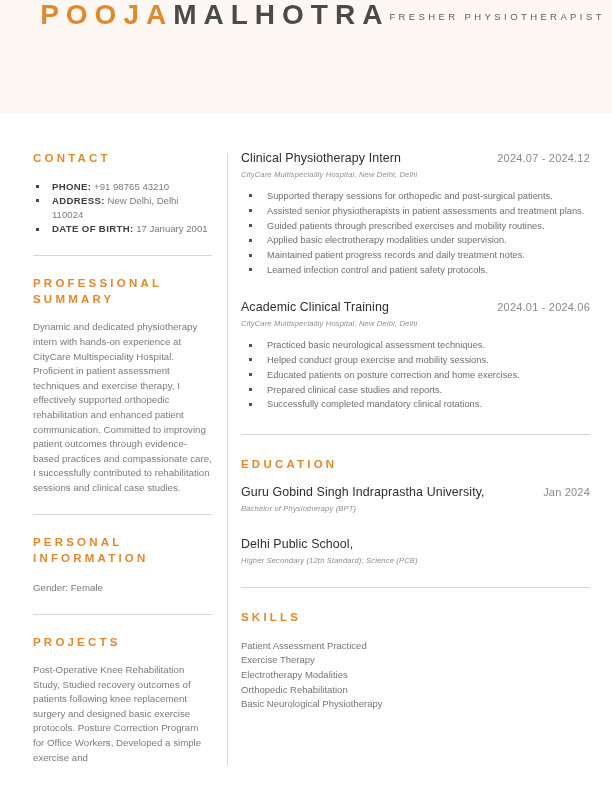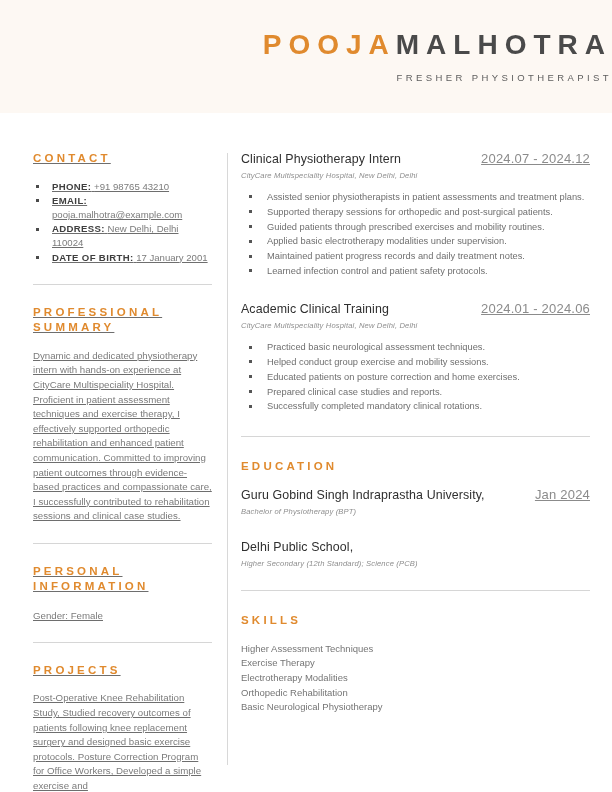--- a/index.html
+++ b/index.html
@@ -16,23 +16,22 @@
     position: relative;
   }
 
   
   .header {
     background: #fdf8f3;
     height: 113px;
     box-sizing: border-box;
     padding: 0 0 0 33px;
     display: flex;
-    flex-direction: column;
+    flex-direction: row;
     justify-content: center;
-    align-items: flex-end;
   }
   .name-line {
     font-size: 28px;
     font-weight: bold;
     letter-spacing: 7px;
     line-height: 1.1;
     white-space: nowrap;
   }
   .name-first { color: #e08a2e; }
   .name-last  { color: #4a4a4a; }
@@ -48,21 +47,20 @@
   .columns {
     display: flex;
     align-items: stretch;
     height: 679px;
   }
   .col-left {
     width: 227px;
     box-sizing: border-box;
     padding: 38px 15px 0 33px;
     flex: 0 0 227px;
-    text-decoration: underline;
   }
   .col-divider {
     width: 1px;
     background: #d8d8d8;
     margin-top: 40px;
     margin-bottom: 27px;
     flex: 0 0 1px;
   }
   .col-right {
     flex: 1 1 auto;
@@ -145,26 +143,25 @@
     gap: 4px;
   }
   .entry-title {
     font-size: 12.4px;
     color: #2f2f2f;
     font-weight: 400;
     line-height: 15px;
     letter-spacing: 0.1px;
   }
   .entry-date {
-    font-size: 13px;
+    font-size: 11px;
     color: #8b8b8b;
     white-space: nowrap;
     flex: 0 0 auto;
     letter-spacing: 0.2px;
-    text-decoration: underline;
   }
   .entry-sub {
     font-size: 7.6px;
     font-style: italic;
     color: #8e8e8e;
     margin-top: 4px;
     letter-spacing: 0.15px;
   }
   ul.bullets {
     list-style: none;
@@ -219,24 +216,20 @@
 <div class="columns">
 
   <div class="col-left">
 
     <div class="section">
       <div class="sec-title">CONTACT</div>
       <ul class="contact-list">
         <li>
           <span class="ct-label">PHONE:</span>
           <span>+91 98765 43210</span>
-        </li>
-        <li>
-          <span class="ct-label">EMAIL:</span>
-          <span>pooja.malhotra@example.com</span>
         </li>
         <li>
           <span class="ct-label">ADDRESS:</span>
           <span>New Delhi, Delhi 110024</span>
         </li>
         <li>
           <span class="ct-label">DATE OF BIRTH:</span>
           <span>17 January 2001</span>
         </li>
       </ul>
@@ -271,22 +264,22 @@
 
     <div class="section">
 
       <div class="entry">
         <div class="entry-head">
           <div class="entry-title">Clinical Physiotherapy Intern</div>
           <div class="entry-date">2024.07 - 2024.12</div>
         </div>
         <div class="entry-sub">CityCare Multispeciality Hospital, New Delhi, Delhi</div>
         <ul class="bullets">
+          <li>Supported therapy sessions for orthopedic and post-surgical patients.</li>
           <li>Assisted senior physiotherapists in patient assessments and treatment plans.</li>
-          <li>Supported therapy sessions for orthopedic and post-surgical patients.</li>
           <li>Guided patients through prescribed exercises and mobility routines.</li>
           <li>Applied basic electrotherapy modalities under supervision.</li>
           <li>Maintained patient progress records and daily treatment notes.</li>
           <li>Learned infection control and patient safety protocols.</li>
         </ul>
       </div>
 
       <div class="entry-gap"></div>
 
       <div class="entry">
@@ -327,21 +320,21 @@
         </div>
         <div class="entry-sub">Higher Secondary (12th Standard); Science (PCB)</div>
       </div>
     </div>
 
     <div class="rule-r"></div>
 
     <div class="section">
       <div class="sec-title">SKILLS</div>
       <ul class="skills">
-        <li>Higher Assessment Techniques</li>
+        <li>Patient Assessment Practiced</li>
         <li>Exercise Therapy</li>
         <li>Electrotherapy Modalities</li>
         <li>Orthopedic Rehabilitation</li>
         <li>Basic Neurological Physiotherapy</li>
       </ul>
     </div>
 
   </div>
 </div>
 

